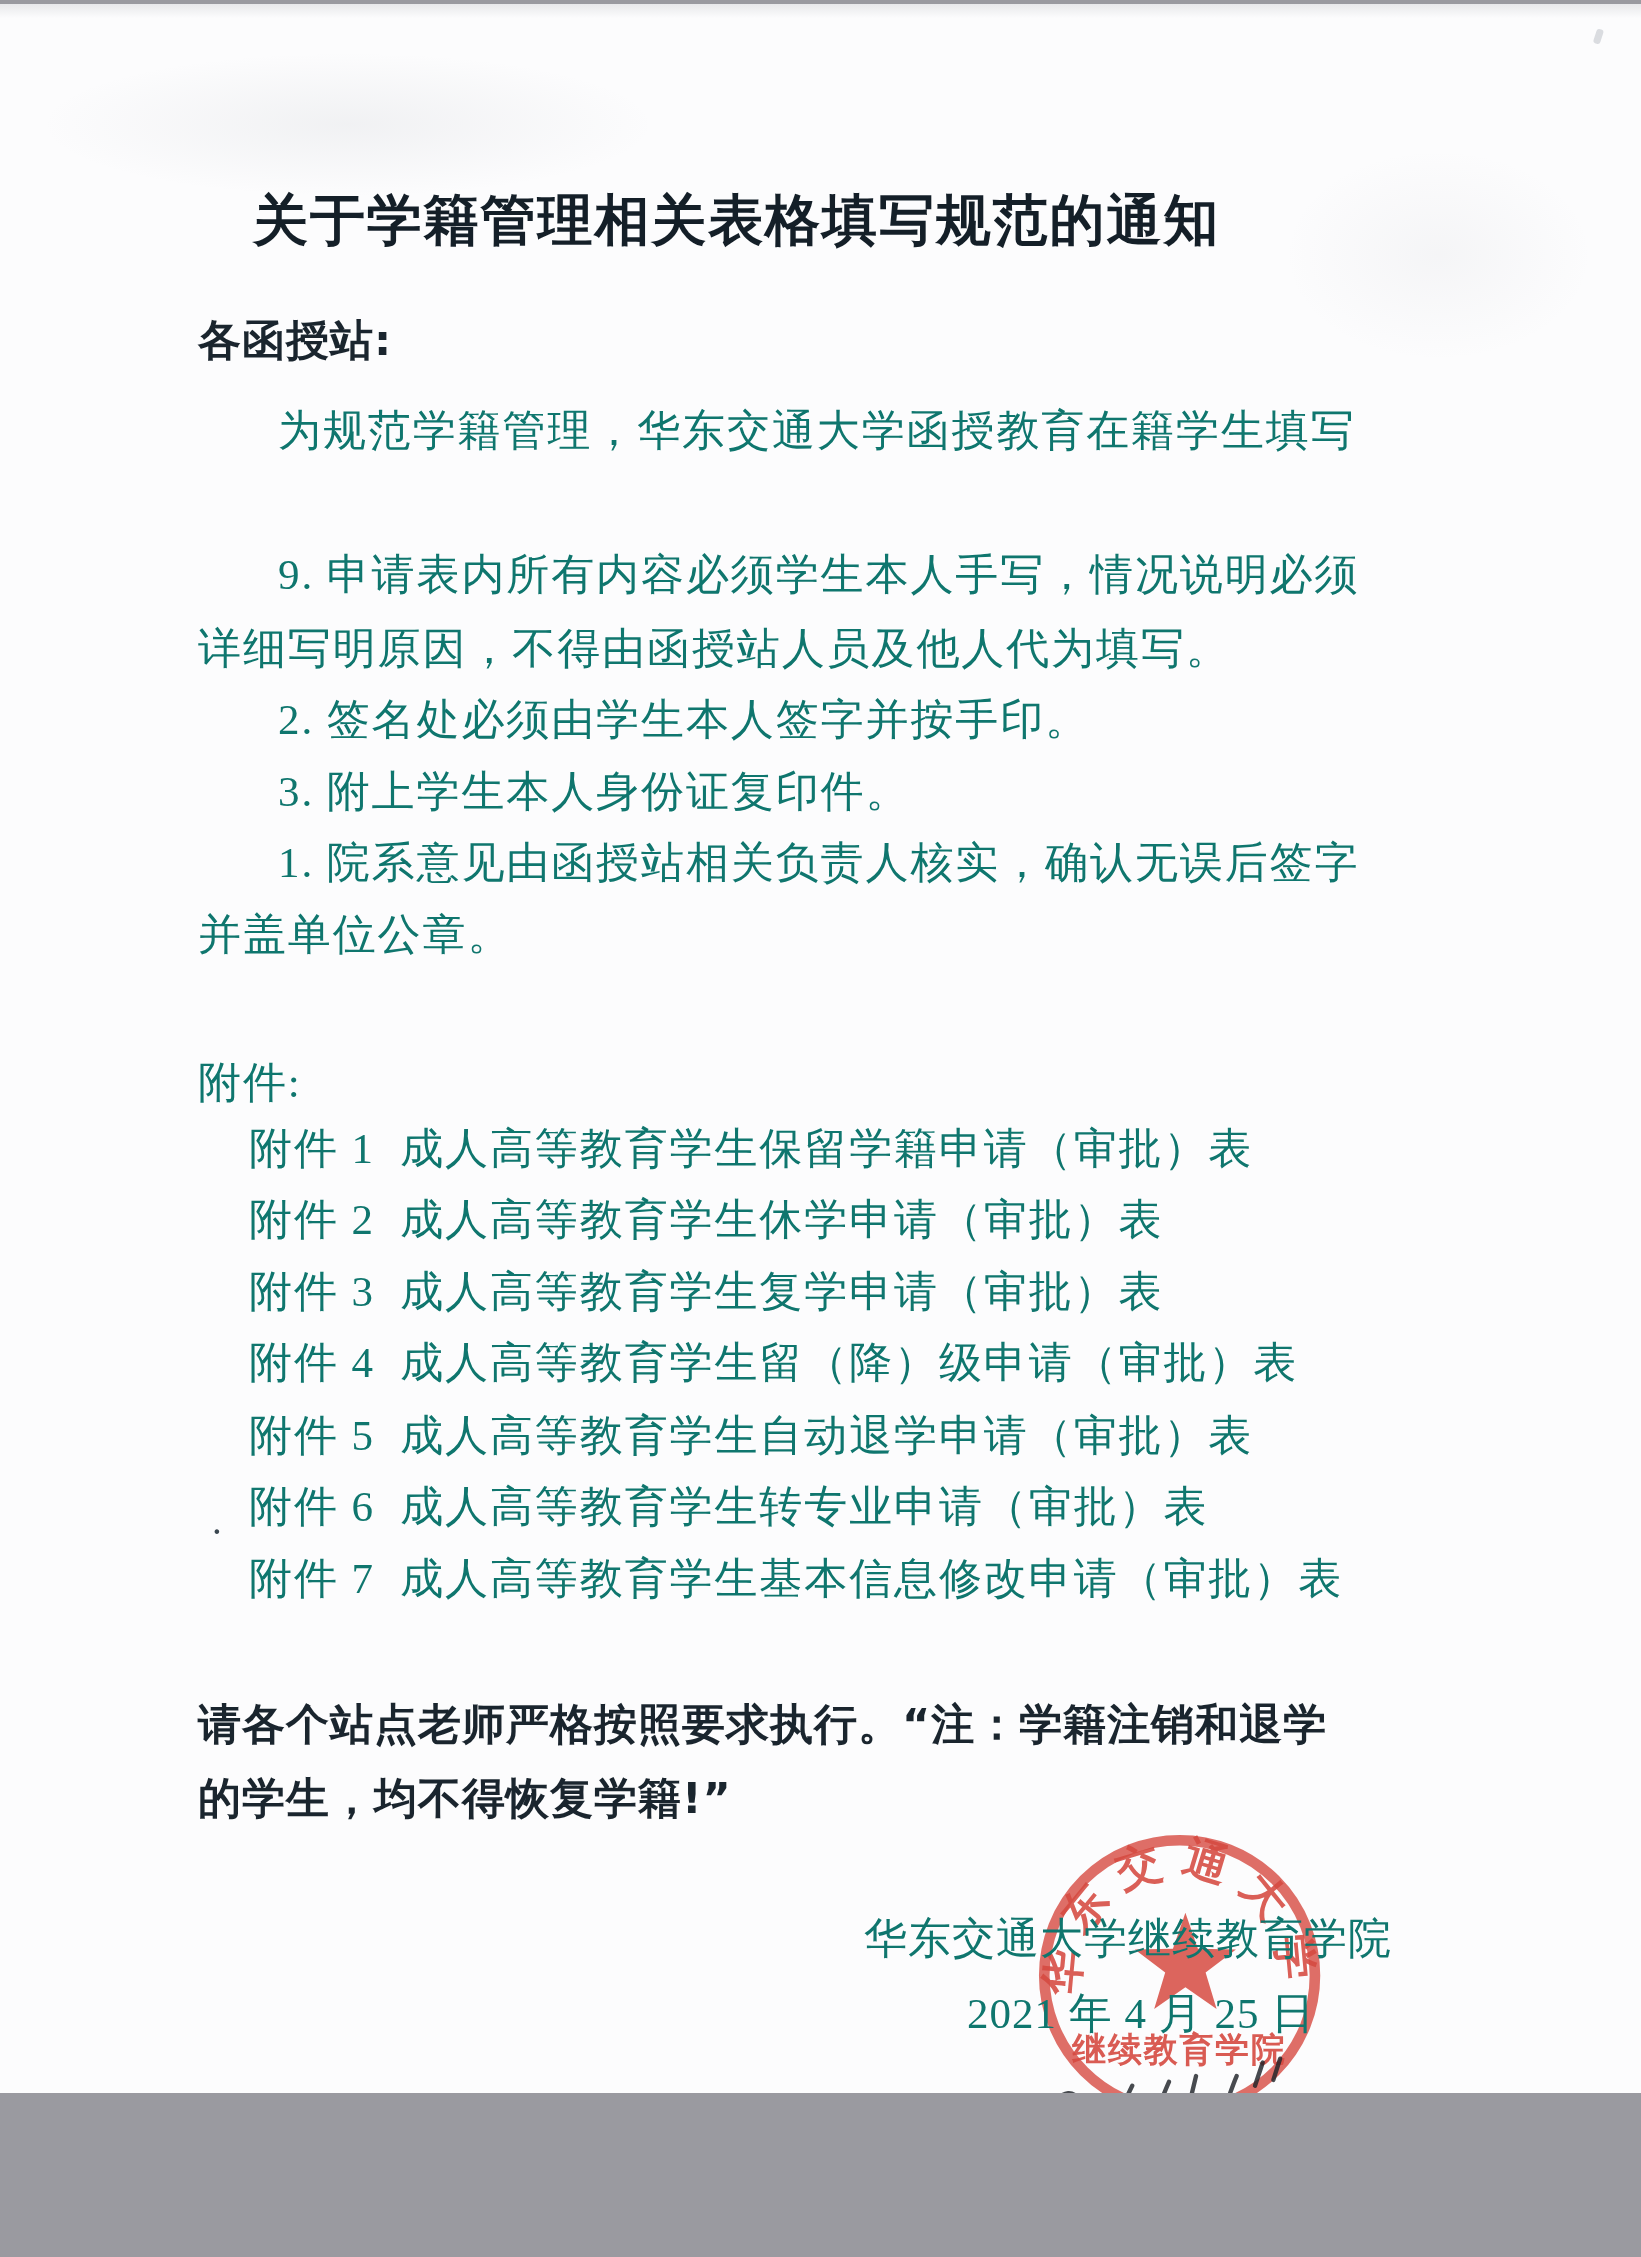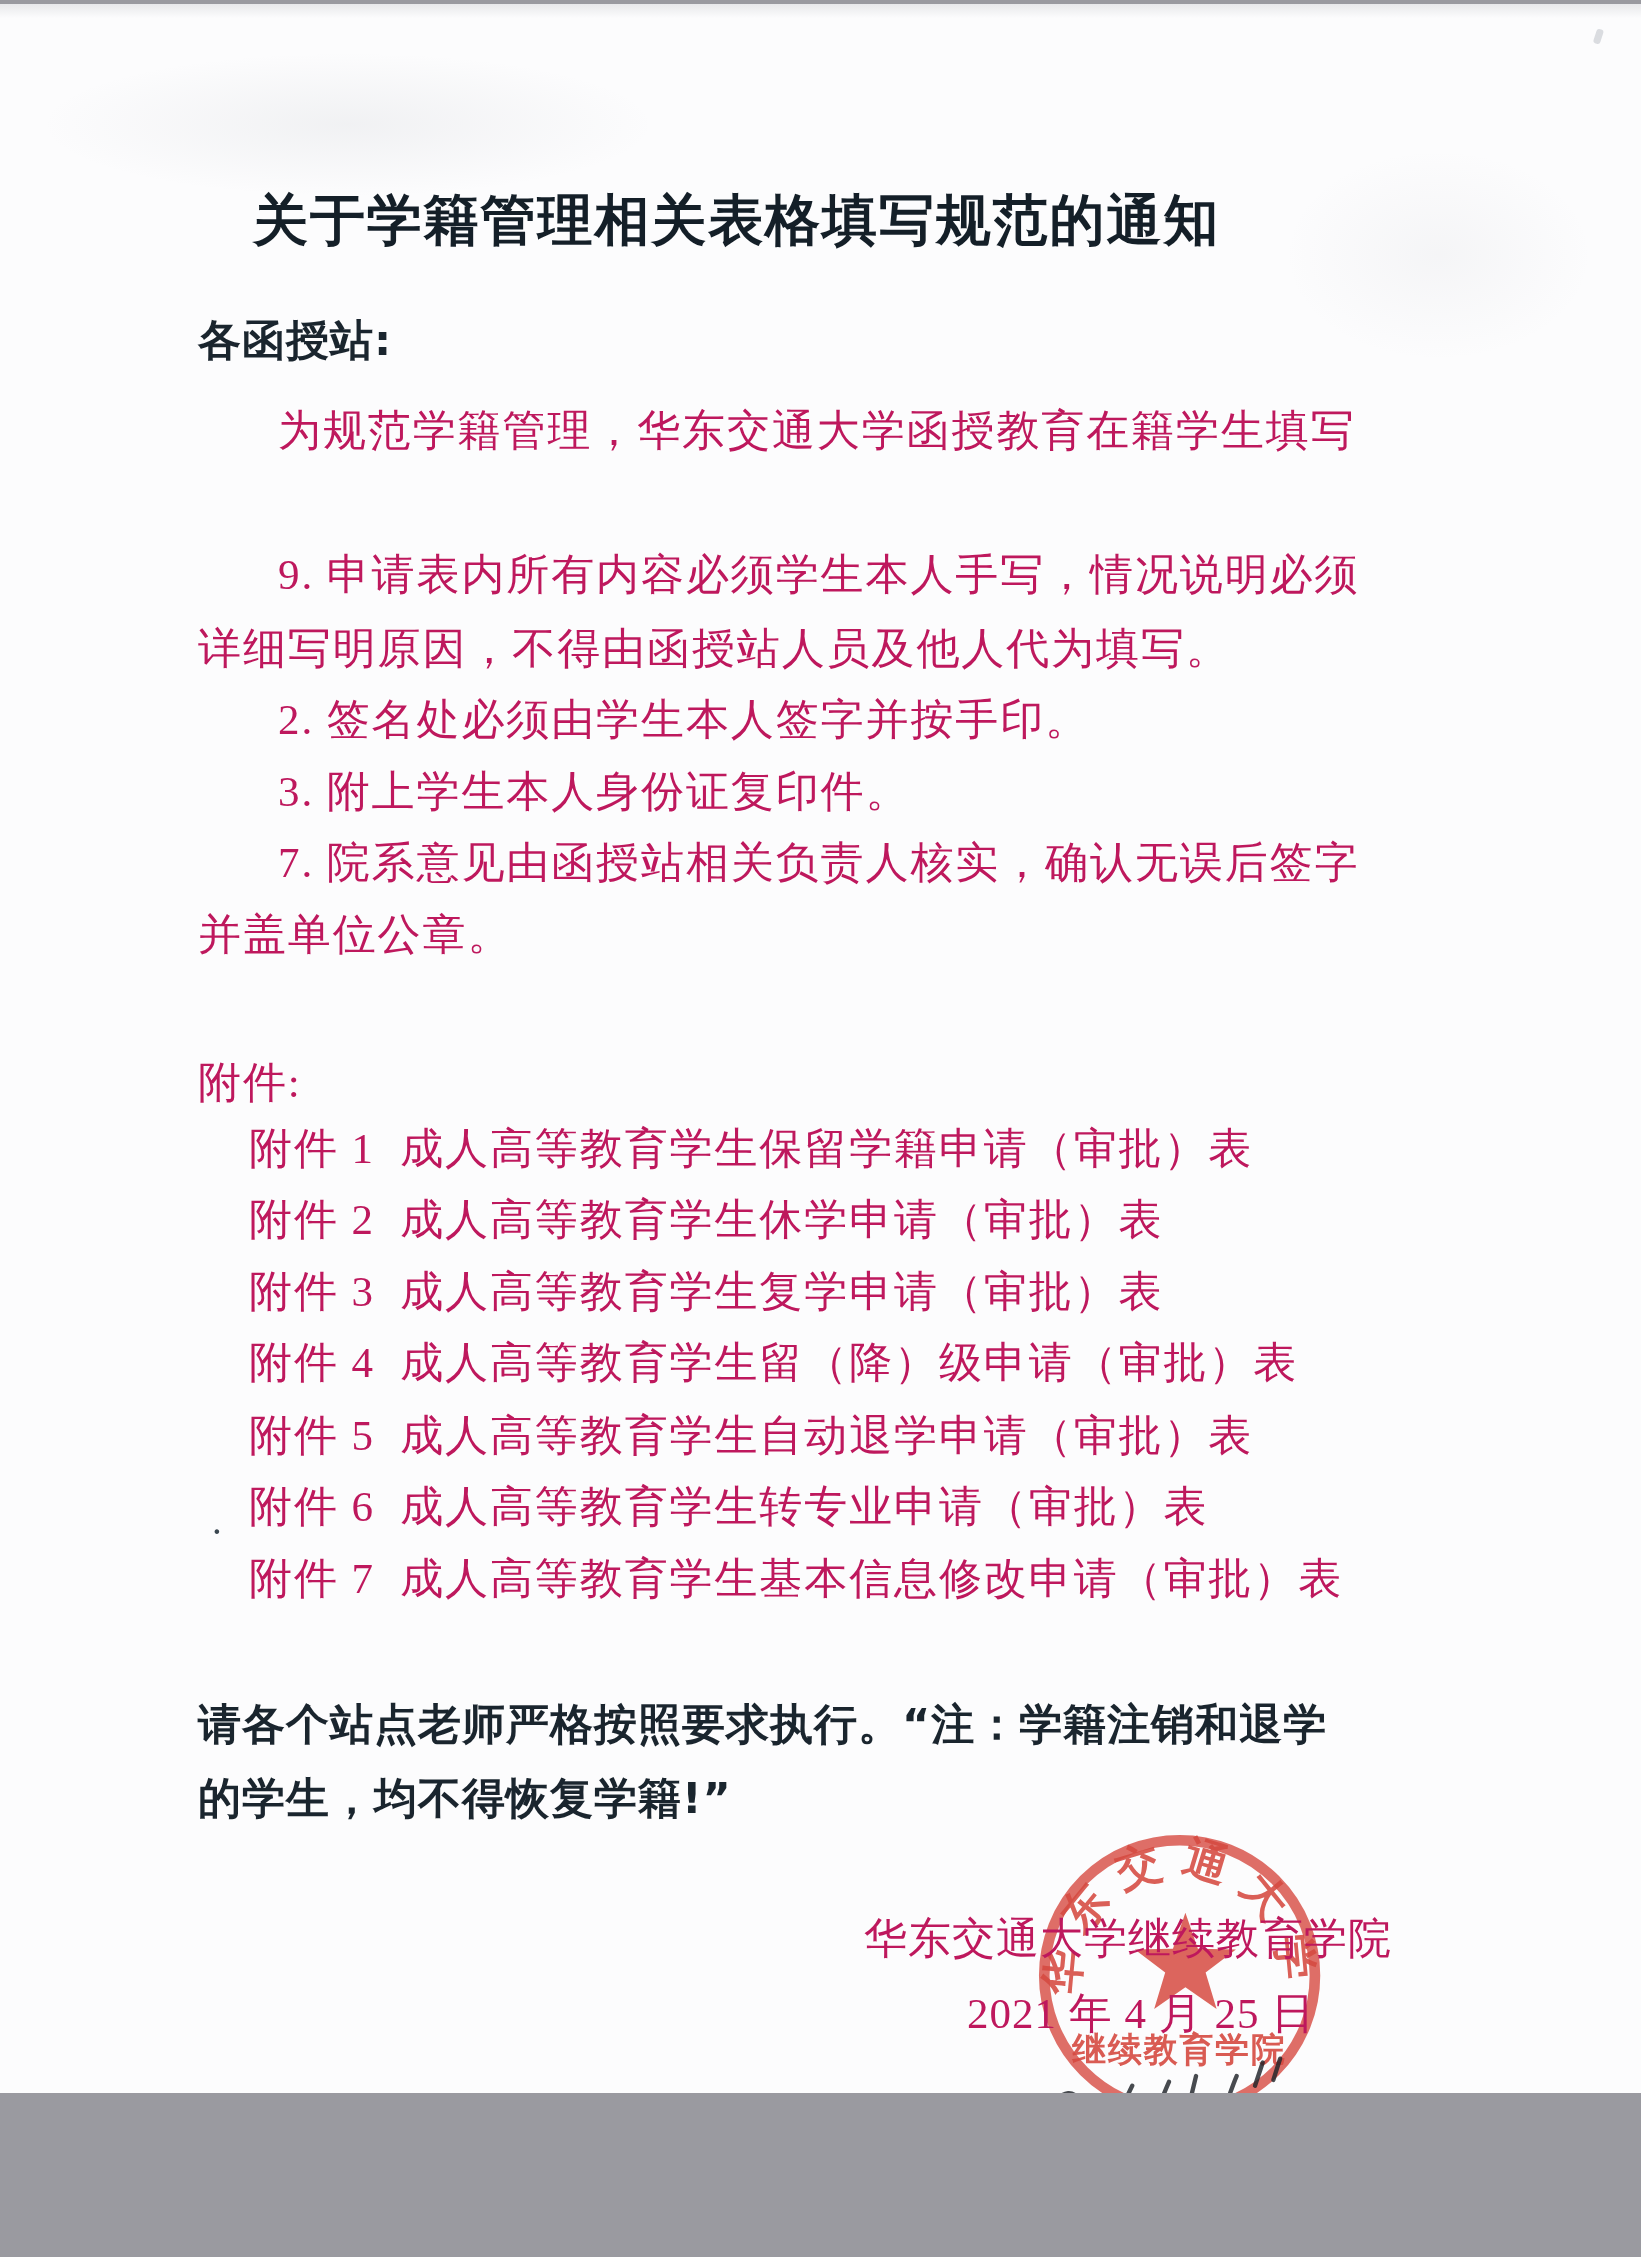--- a/index.html
+++ b/index.html
@@ -24,21 +24,21 @@
 
   .title{
     position:absolute;left:253px;top:185px;
     font-family:"DejaVu Sans","Liberation Sans",sans-serif;
     font-weight:bold;font-size:55px;line-height:62px;
     letter-spacing:1.9px;color:#141f28;white-space:pre;
   }
   .line{
     position:absolute;left:198px;
     font-size:43px;line-height:50px;letter-spacing:1.9px;
-    white-space:pre;color:#be185d;
+    white-space:pre;color:#0f766e;
   }
   .indent{left:278px;}
   .attach{left:249px;}
   .bold-sans{
     font-family:"DejaVu Sans","Liberation Sans",sans-serif;
     font-weight:bold;color:#1a252e;letter-spacing:1px;
   }
   .stray{left:212px;font-size:39px;color:#3a4650;}
   .sig{left:864px;letter-spacing:1px;}
   .date{left:967px;letter-spacing:1px;}
@@ -56,21 +56,21 @@
 
   <div class="title">关于学籍管理相关表格填写规范的通知</div>
 
   <div class="line bold-sans" style="top:311px;">各函授站:</div>
 
   <div class="line indent" style="top:402px;">为规范学籍管理，华东交通大学函授教育在籍学生填写</div>
   <div class="line indent" style="top:546px;">9. 申请表内所有内容必须学生本人手写，情况说明必须</div>
   <div class="line" style="top:620px;">详细写明原因，不得由函授站人员及他人代为填写。</div>
   <div class="line indent" style="top:691px;">2. 签名处必须由学生本人签字并按手印。</div>
   <div class="line indent" style="top:763px;">3. 附上学生本人身份证复印件。</div>
-  <div class="line indent" style="top:834px;">7. 院系意见由函授站相关负责人核实，确认无误后签字</div>
+  <div class="line indent" style="top:834px;">1. 院系意见由函授站相关负责人核实，确认无误后签字</div>
   <div class="line" style="top:906px;">并盖单位公章。</div>
 
   <div class="line" style="top:1054px;">附件:</div>
   <div class="line attach" style="top:1120px;">附件 1  成人高等教育学生保留学籍申请（审批）表</div>
   <div class="line attach" style="top:1191px;">附件 2  成人高等教育学生休学申请（审批）表</div>
   <div class="line attach" style="top:1263px;">附件 3  成人高等教育学生复学申请（审批）表</div>
   <div class="line attach" style="top:1334px;">附件 4  成人高等教育学生留（降）级申请（审批）表</div>
   <div class="line attach" style="top:1407px;">附件 5  成人高等教育学生自动退学申请（审批）表</div>
   <div class="line attach" style="top:1478px;">附件 6  成人高等教育学生转专业申请（审批）表</div>
   <div class="line attach" style="top:1550px;">附件 7  成人高等教育学生基本信息修改申请（审批）表</div>

